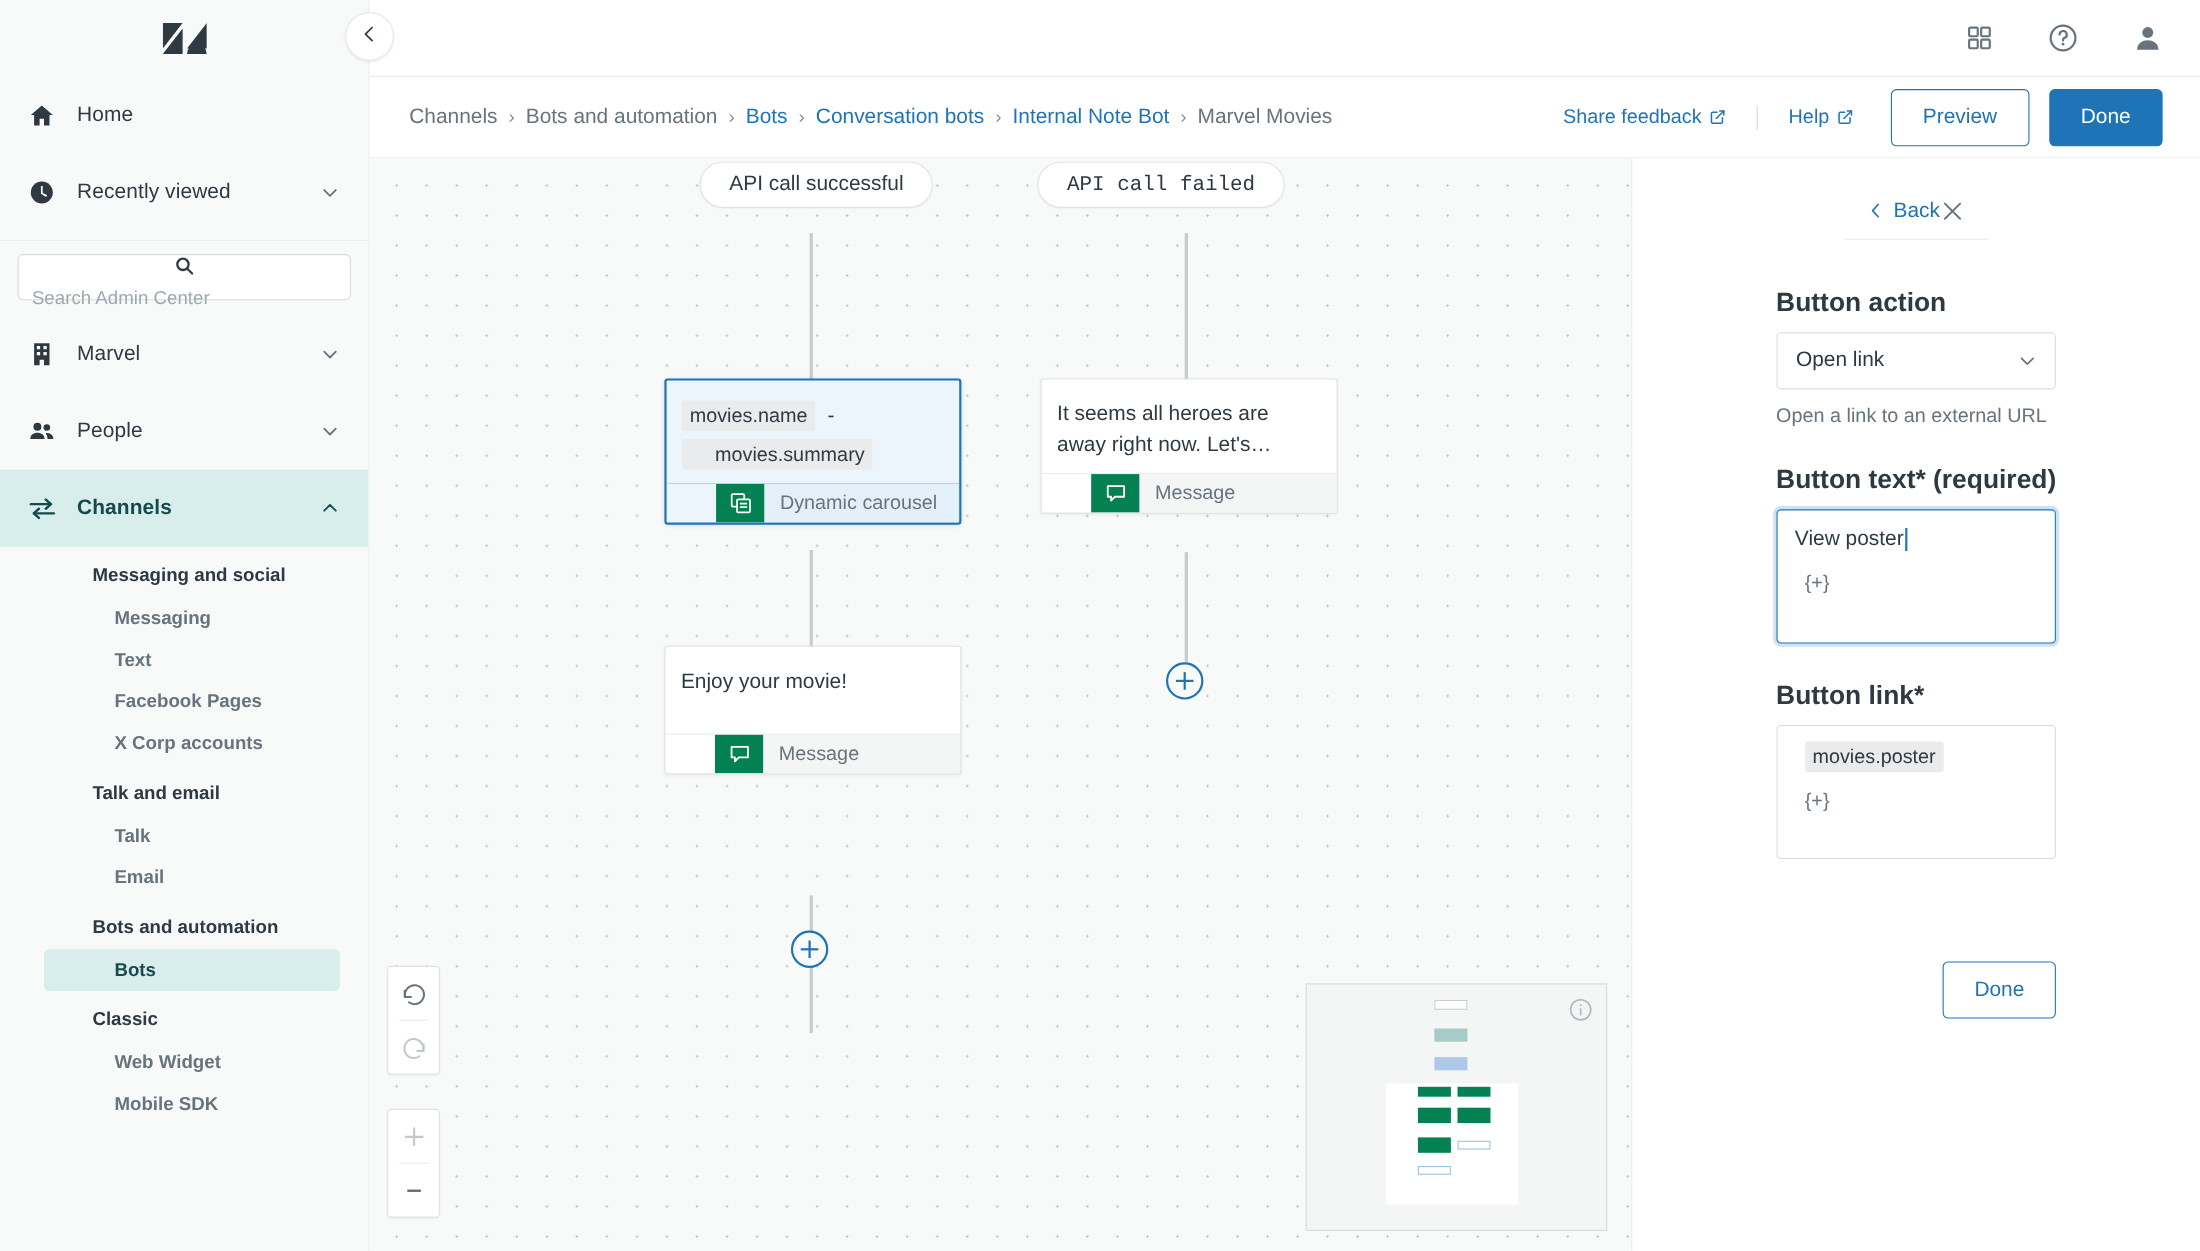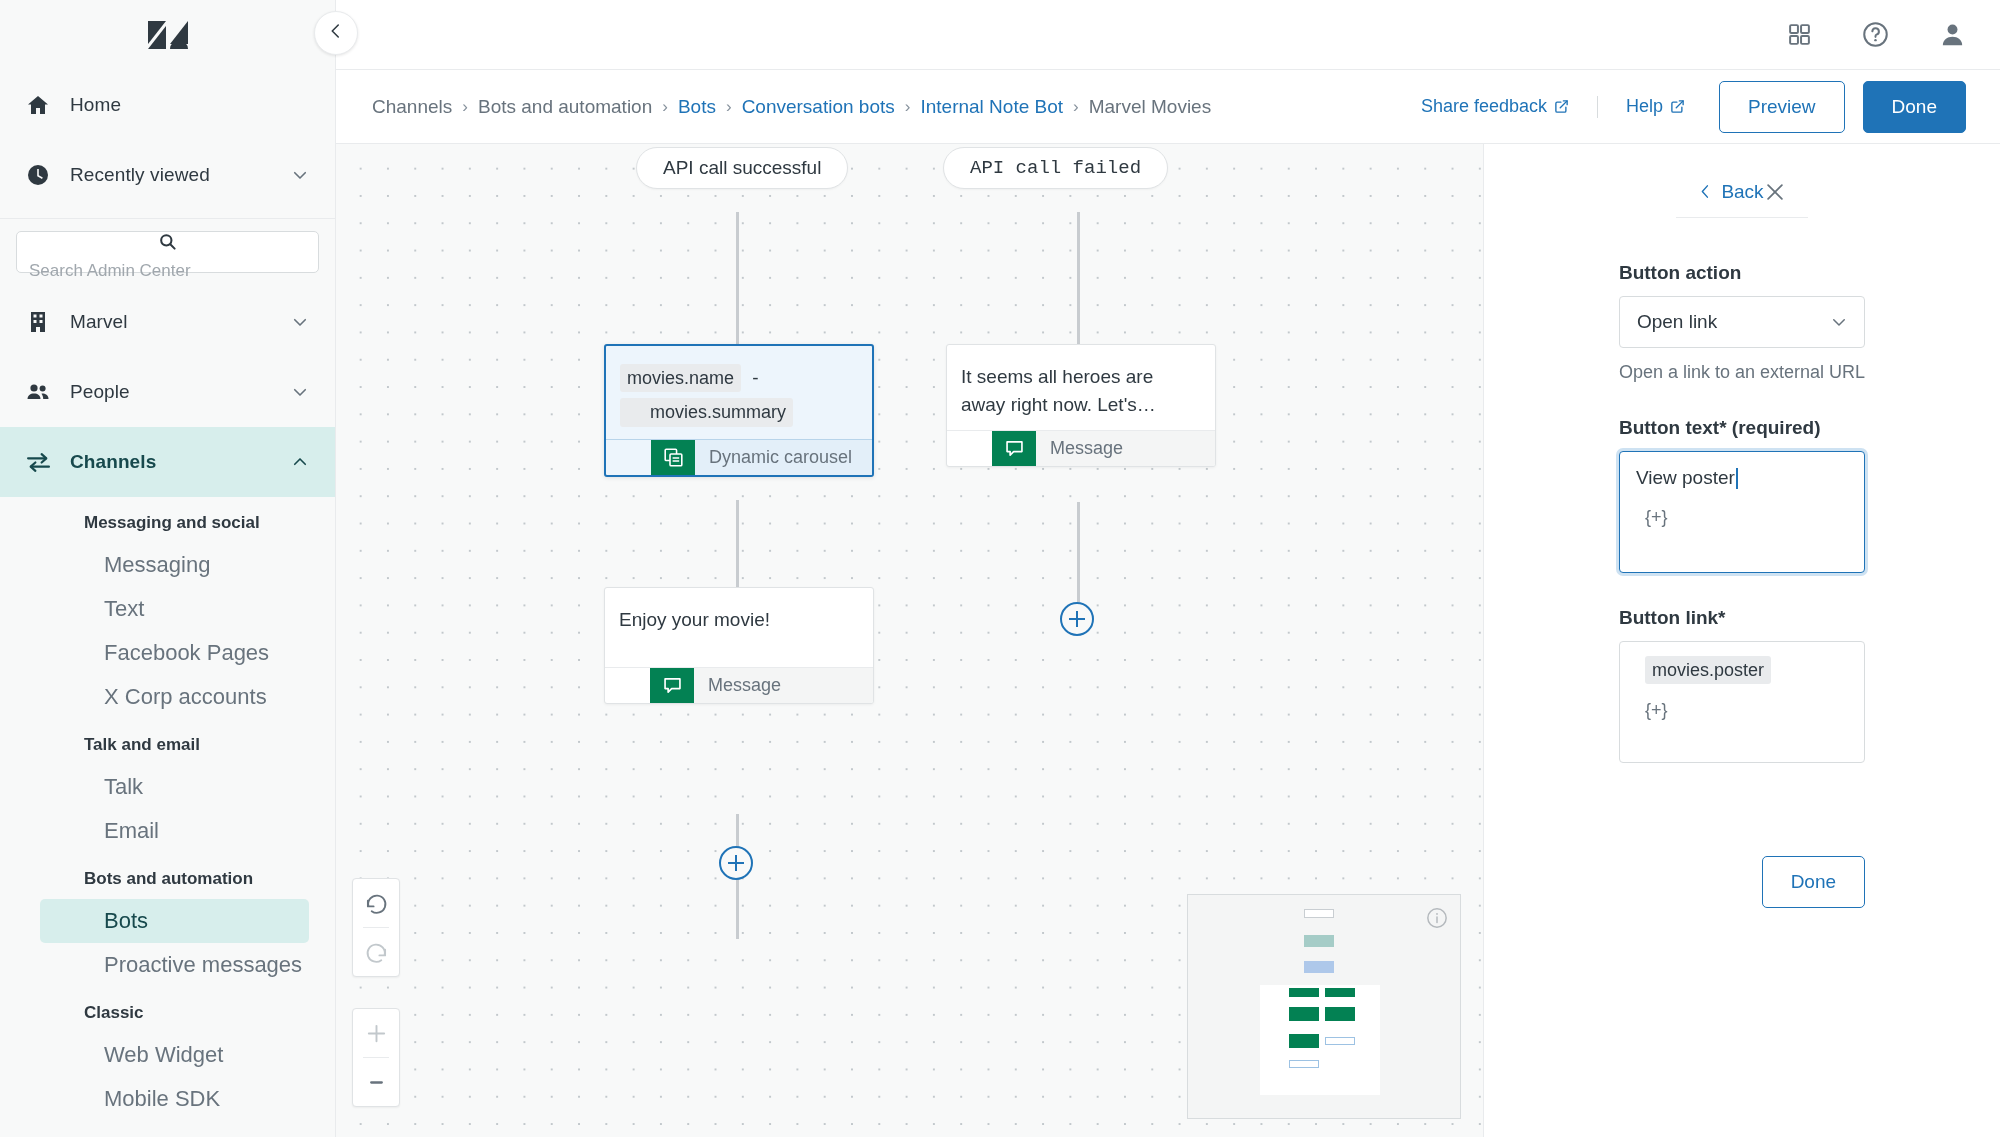--- a/index.html
+++ b/index.html
@@ -50,23 +50,23 @@
     font-family: "Liberation Sans", sans-serif;
   }
   .searchbox input::placeholder { color: #a0a7ad; }
 
   .sub-section { padding: 0 0 0 0; }
   .sub-head {
     font-size: 17px; font-weight: bold; color: #2f3941;
     padding: 16px 0 10px 84px;
   }
   .sub-item {
-    font-size: 22px; color: #68737d;
+    font-size: 17px; color: #68737d;
     padding: 9px 0 9px 84px; margin: 0 26px 0 20px;
-    border-radius: 5px; cursor: pointer;
+    border-radius: 5px; cursor: pointer; font-weight: bold;
   }
   .sub-item.sel { background: #d7eeec; color: #17494d; padding-left: 64px; margin-left: 40px; }
 
   
   .main { flex: 1; height: 1137px; display: flex; flex-direction: column; position: relative; min-width: 0; }
 
   .topbar {
     height: 70px; flex: 0 0 70px; background: #fff;
     display: flex; align-items: center; justify-content: flex-end;
     padding-right: 34px; gap: 50px; border-bottom: 1px solid #e9ebed;
@@ -182,21 +182,21 @@
   }
   .panel-head {
     height: 52px; flex: 0 0 52px; display: flex; align-items: center;
     justify-content: space-between; padding: 0 22px 0 22px;
     border-bottom: 1px solid #e9ebed; margin-top: 22px;
   }
   .back { display: inline-flex; align-items: center; gap: 8px; color: #1f73b7; font-size: 19px; cursor: pointer; }
   .xbtn { color: #68737d; cursor: pointer; display: flex; }
 
   .panel-body { flex: 1; padding: 44px 38px 0 38px; overflow: hidden; }
-  .flabel2 { font-size: 19px; font-weight: bold; color: #2f3941; margin-bottom: 12px; }
+  .flabel2 { font-size: 24px; font-weight: bold; color: #2f3941; margin-bottom: 12px; }
   .select {
     height: 52px; border: 1px solid #d8dcde; border-radius: 4px; background: #fff;
     display: flex; align-items: center; justify-content: space-between;
     padding: 0 16px 0 17px; font-size: 19px; color: #2f3941; cursor: pointer;
   }
   .hint { font-size: 18px; color: #68737d; margin-top: 14px; }
 
   .textarea {
     border: 1px solid #d8dcde; border-radius: 4px; background: #fff;
     padding: 14px 16px 12px 16px; min-height: 122px;
@@ -331,21 +331,20 @@
       <div class="sub-item">Text</div>
       <div class="sub-item">Facebook Pages</div>
       <div class="sub-item">X Corp accounts</div>
 
       <div class="sub-head">Talk and email</div>
       <div class="sub-item">Talk</div>
       <div class="sub-item">Email</div>
 
       <div class="sub-head">Bots and automation</div>
       <div class="sub-item sel">Bots</div>
-      <div class="sub-item">Proactive messages</div>
 
       <div class="sub-head">Classic</div>
       <div class="sub-item">Web Widget</div>
       <div class="sub-item">Mobile SDK</div>
     </div>
   </aside>
 
   <section class="main">
 
     <div class="collapse-btn">

